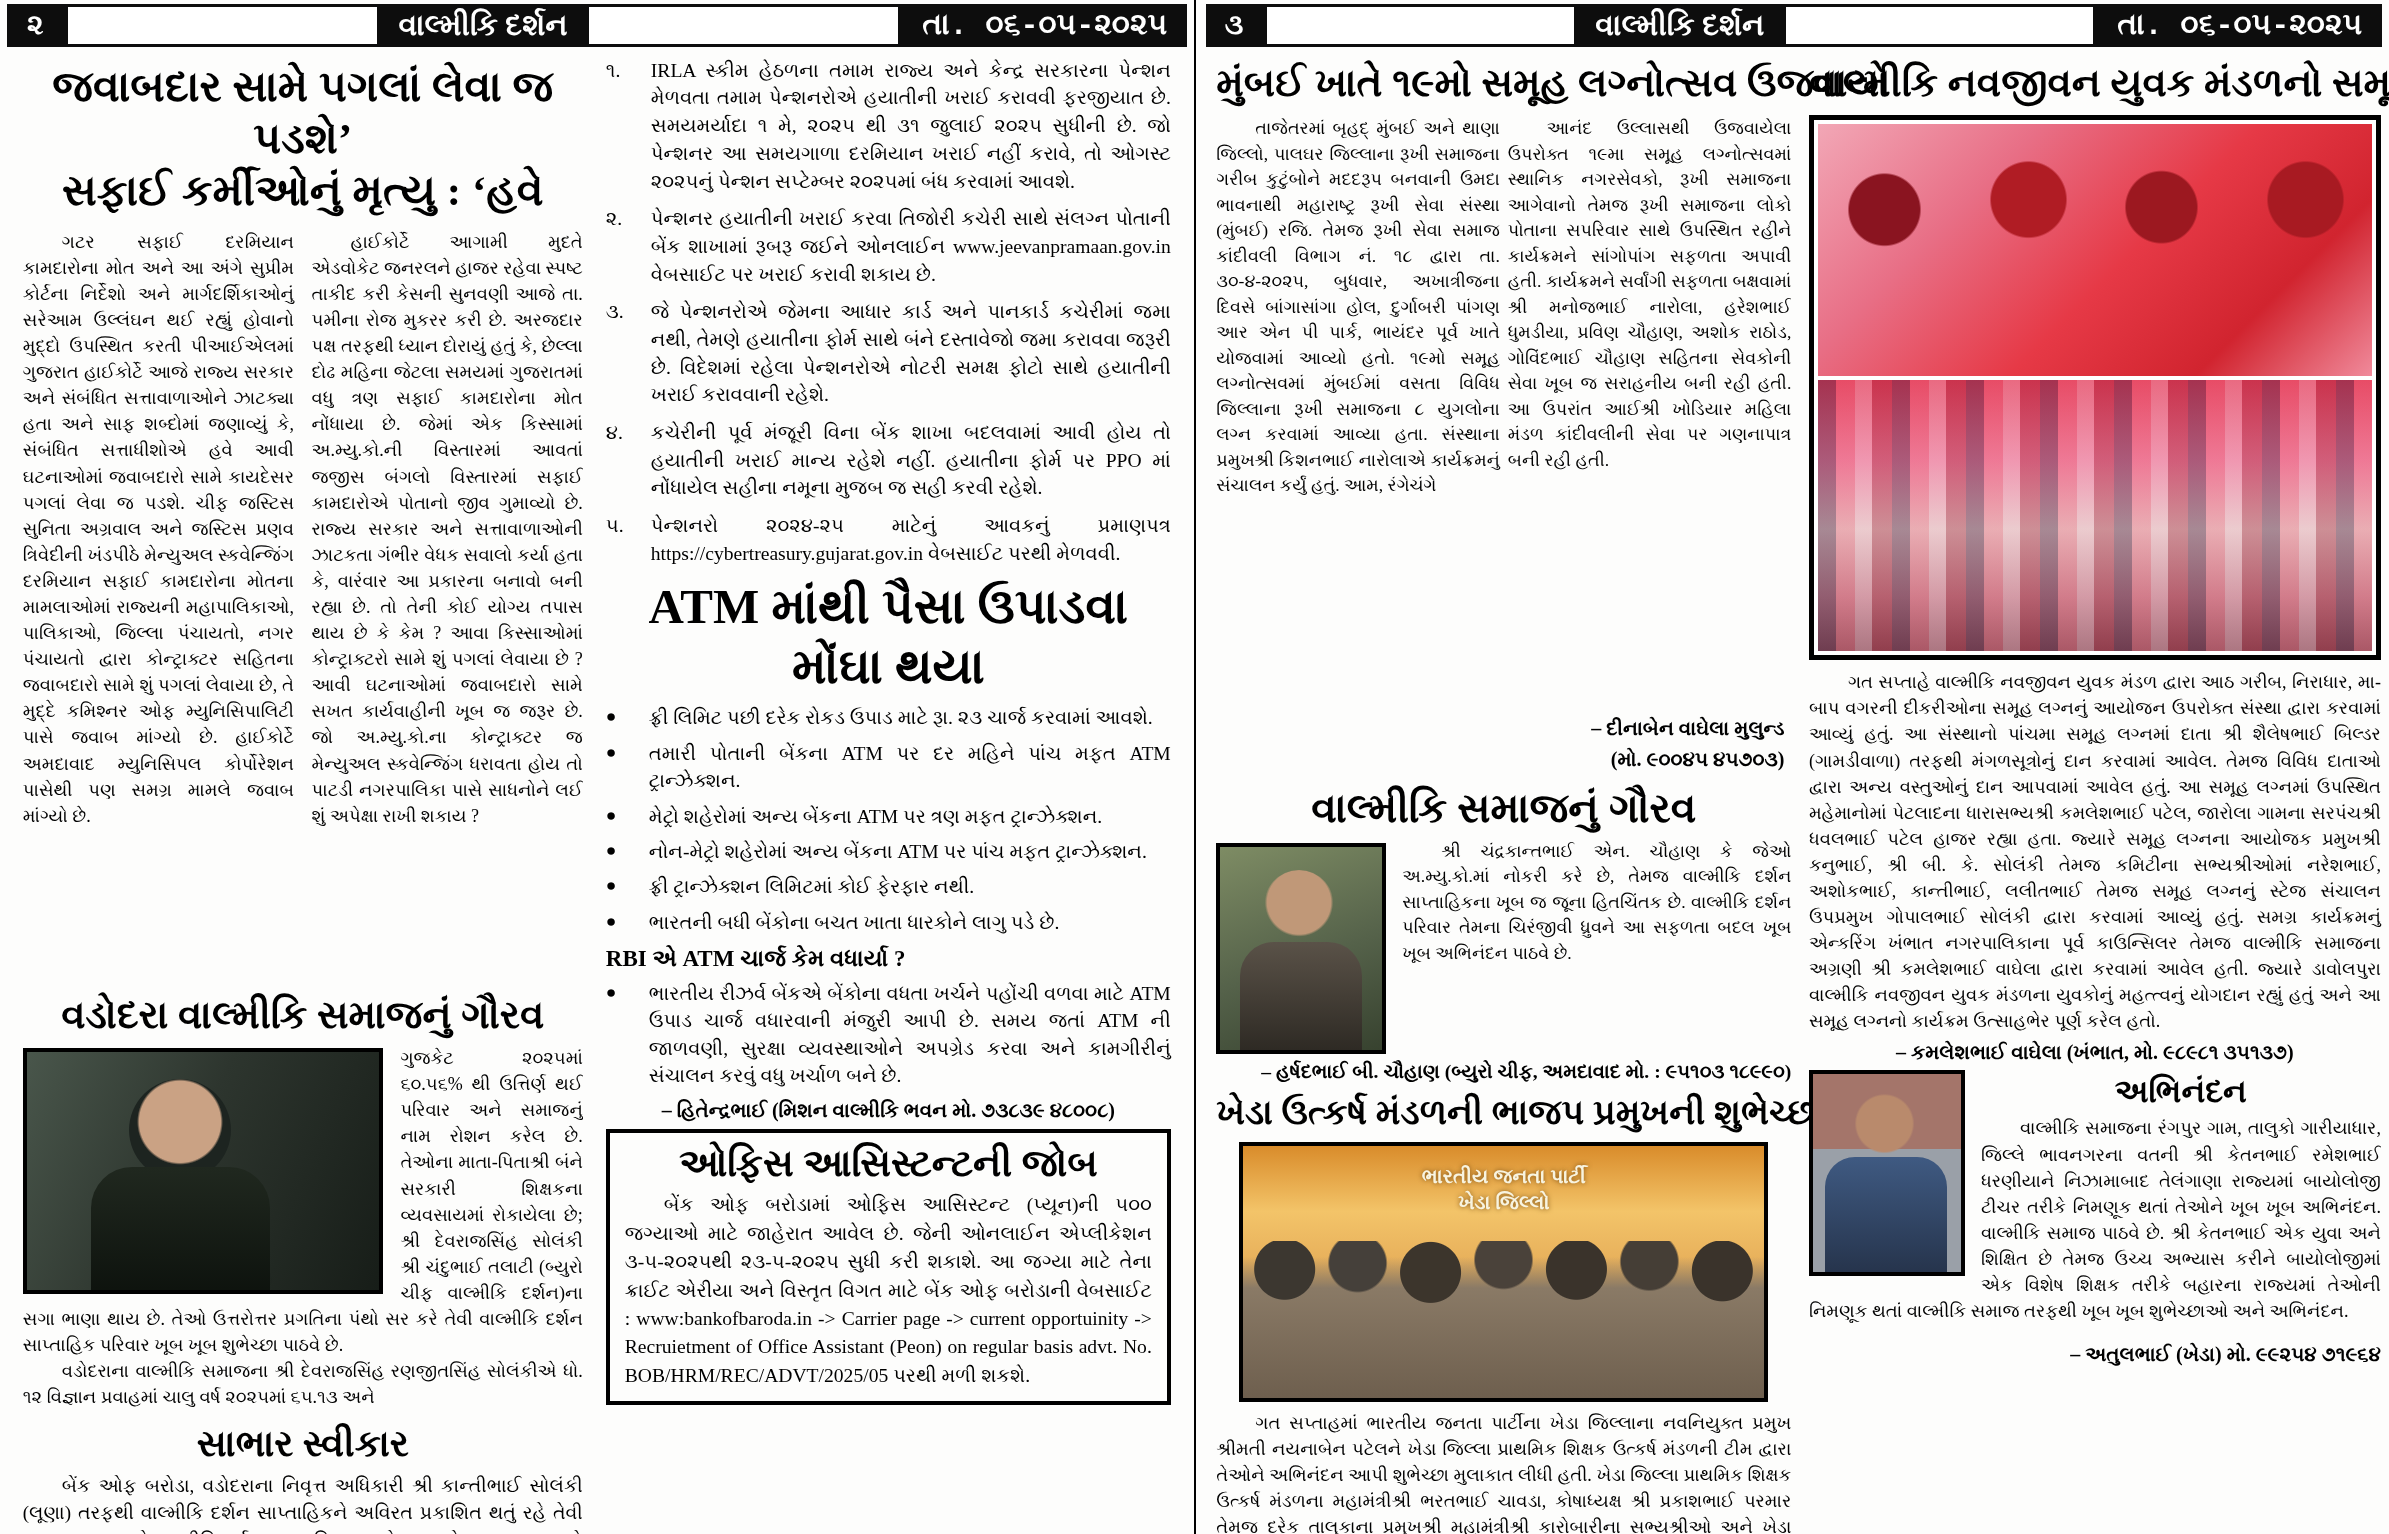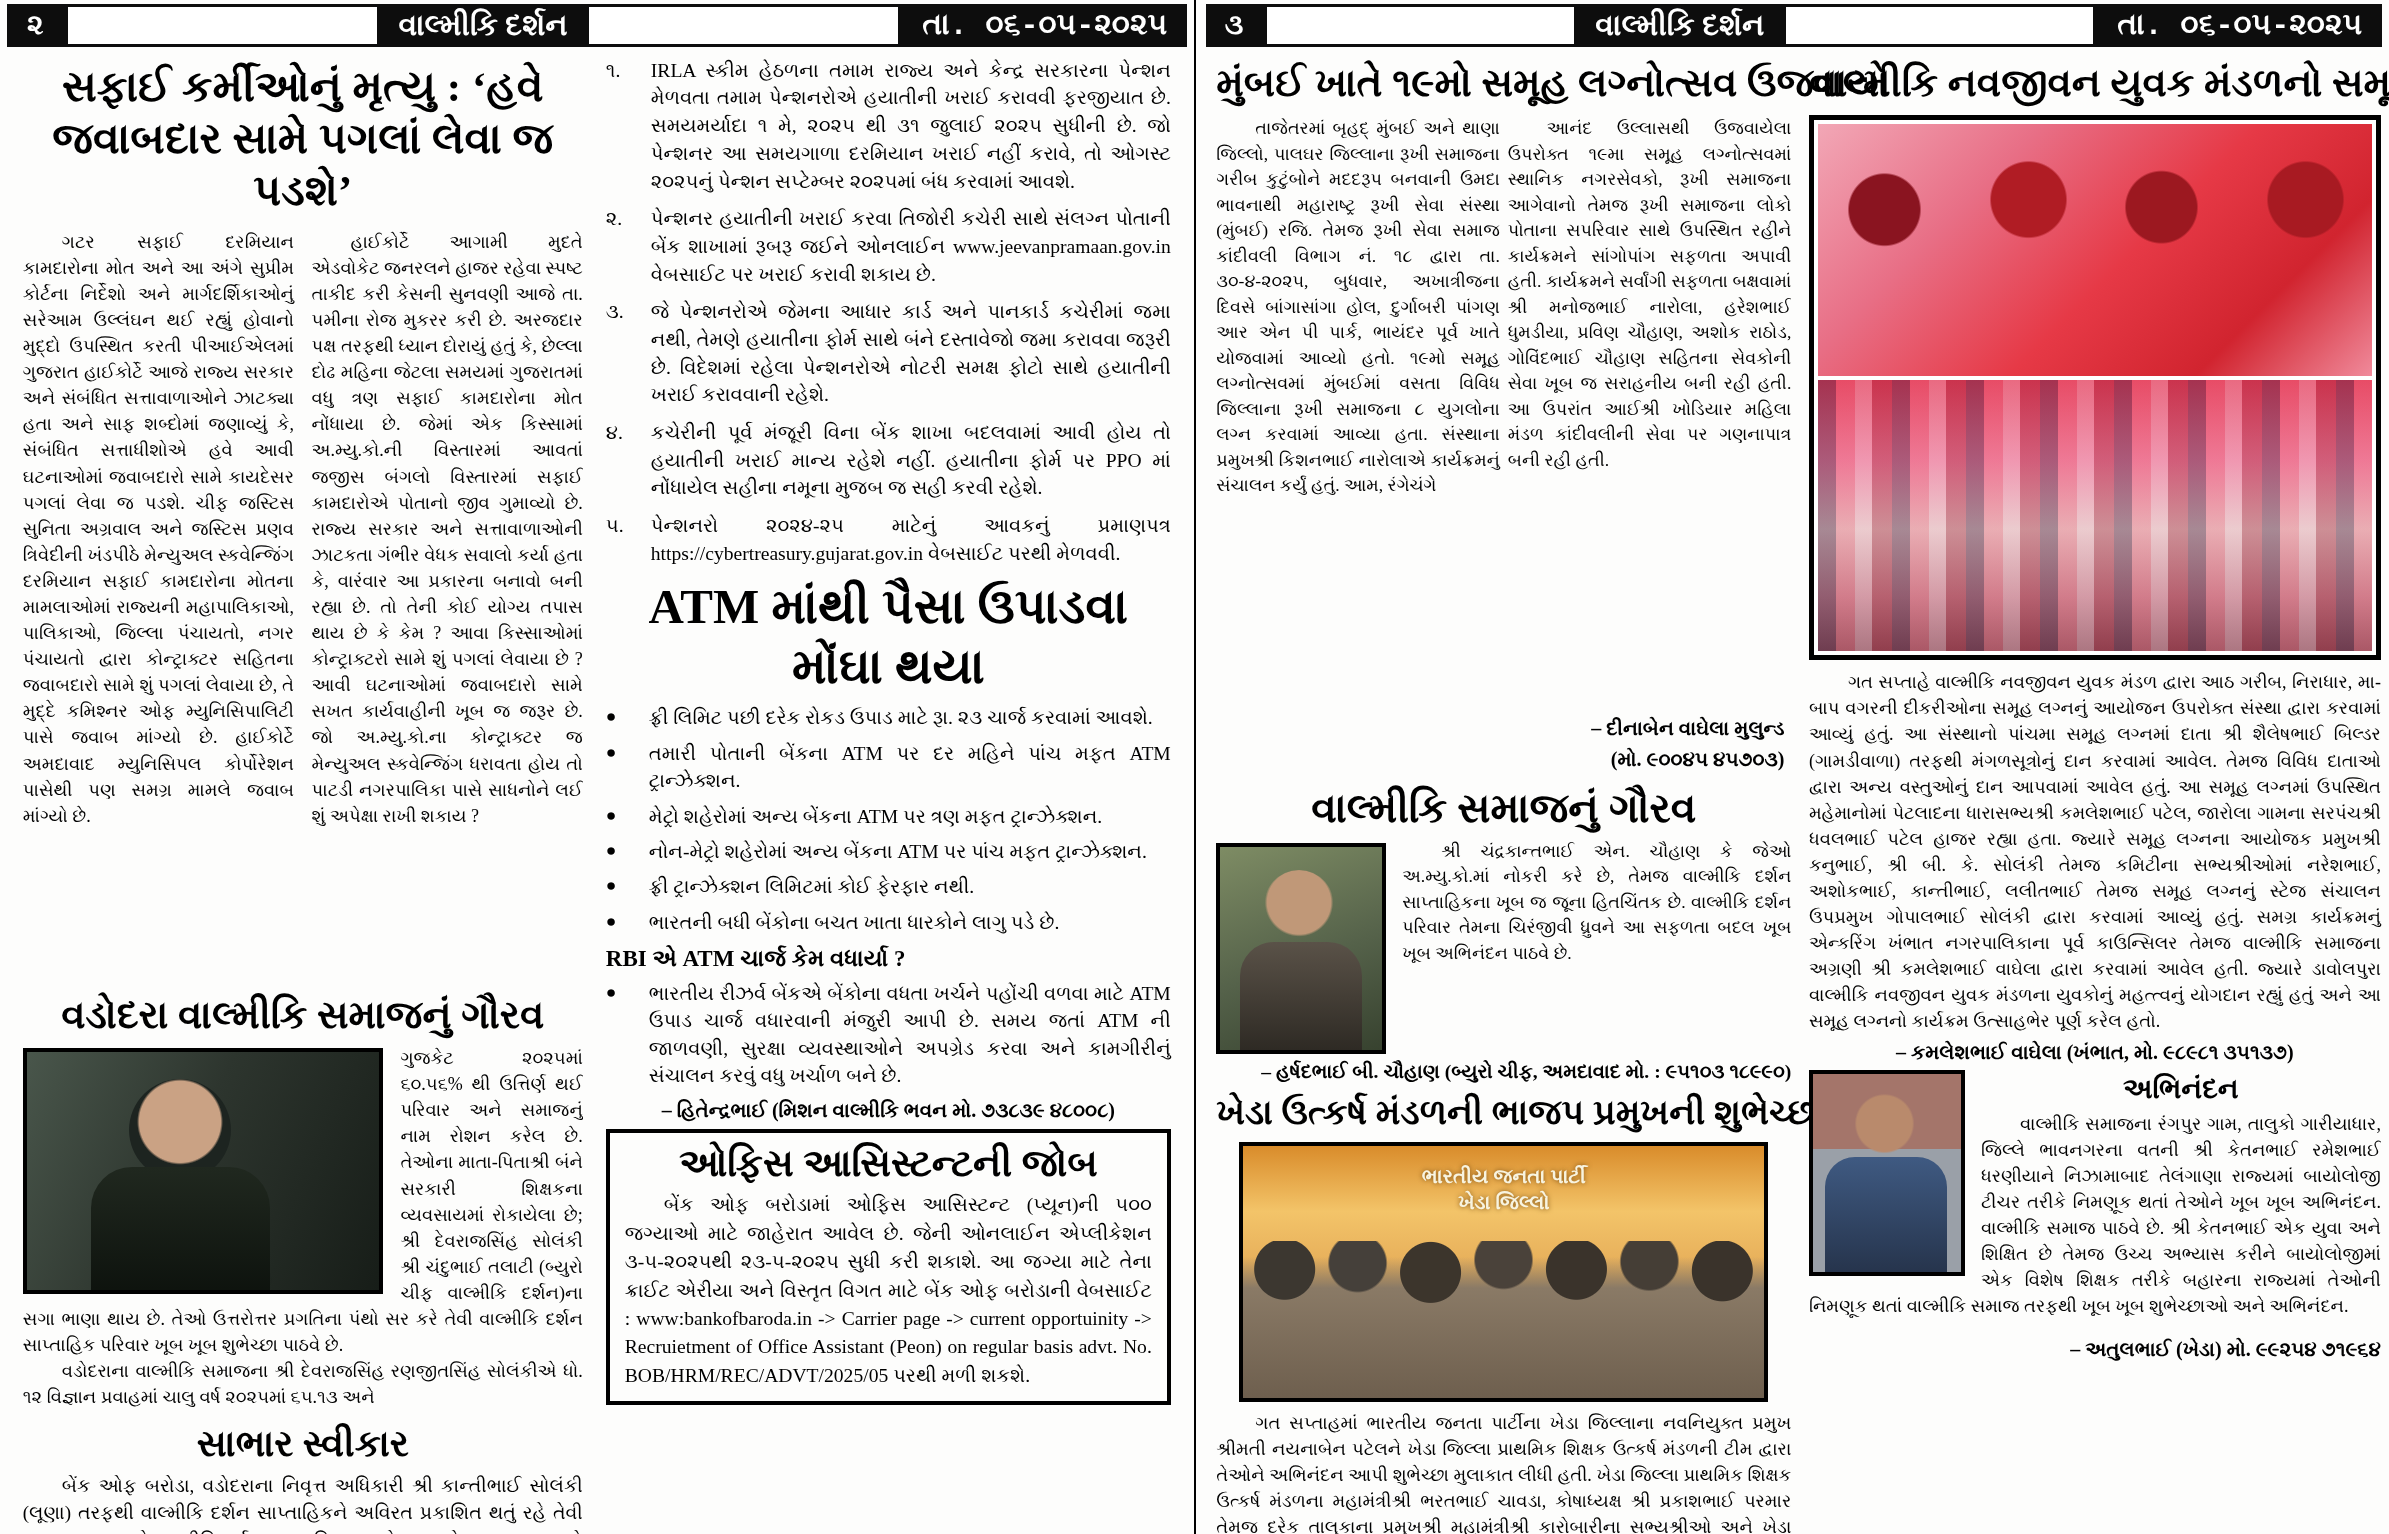--- a/index.html
+++ b/index.html
@@ -106,21 +106,21 @@
       radial-gradient(circle at 62% 33%, #9c1820 0 35px, transparent 37px),
       radial-gradient(circle at 88% 30%, #a81a22 0 37px, transparent 39px),
       linear-gradient(135deg,#f2a7b6 0%,#e86f86 28%,#e63946 55%,#d1242f 78%,#f08a9b 100%);}
   .ph-crowd{height:271px;border:none;margin:0 4px 4px 4px;
     background:
       repeating-linear-gradient(90deg, rgba(60,40,70,.38) 0 17.6px, rgba(235,120,140,.30) 17.6px 37px,
         rgba(240,220,230,.30) 37px 54px, rgba(150,40,60,.34) 54px 74px),
       linear-gradient(180deg,#e63956 0%,#f07a9a 30%,#e9c4c4 55%,#c77e8a 80%,#8e4a56 100%);}
   .nav-t{font-size:18px;margin-top:9.5px;}
   .nav-by{text-align:center;font-size:20px;margin:6.8px 0 2.7px 0;}
-  .abhi-h{font-size:28px;margin:5.4px 0 4px 0;text-align:center;}
+  .abhi-h{font-size:32px;margin:5.4px 0 4px 0;text-align:center;}
   .ph-ketan{float:left;width:148px;height:198px;margin:2.7px 16px 2.7px 0;
     background:linear-gradient(180deg,#a4756a 0 38%,#9aa0a8 38% 100%);}
   .ph-ketan::before{content:"";position:absolute;left:39px;top:19px;width:65px;height:73px;
     border-radius:50%;background:radial-gradient(circle at 50% 42%,#b98a6c 0 52%,transparent 56%);}
   .ph-ketan::after{content:"";position:absolute;left:12px;top:83px;width:122px;height:116px;
     border-radius:30px 30px 0 0;background:linear-gradient(180deg,#3f5a82,#26344c);}
   .abhi-t{font-size:18px;}
   .abhi-by{text-align:right;font-size:20px;margin-top:19px;}
 </style>
 </head>
@@ -135,22 +135,22 @@
         <div class="hdr-box"></div>
         <div class="hdr-mid">વાલ્મીકિ દર્શન</div>
         <div class="hdr-box"></div>
         <div class="hdr-date">તા. ૦૬-૦૫-૨૦૨૫</div>
       </div>
 
       <div class="p2-cols">
 
         <div class="p2-l">
           <div class="h-big safai-h">
+            <div>જવાબદાર સામે પગલાં લેવા જ પડશે’</div>
             <div>સફાઈ કર્મીઓનું મૃત્યુ : ‘હવે</div>
-            <div>જવાબદાર સામે પગલાં લેવા જ પડશે’</div>
           </div>
           <div class="safai-cols">
             <div class="c txt ind">ગટર સફાઈ દરમિયાન કામદારોના મોત અને આ અંગે સુપ્રીમ કોર્ટના નિર્દેશો અને માર્ગદર્શિકાઓનું સરેઆમ ઉલ્લંઘન થઈ રહ્યું હોવાનો મુદ્દો ઉપસ્થિત કરતી પીઆઈએલમાં ગુજરાત હાઈકોર્ટે આજે રાજ્ય સરકાર અને સંબંધિત સત્તાવાળાઓને ઝાટક્યા હતા અને સાફ શબ્દોમાં જણાવ્યું કે, સંબંધિત સત્તાધીશોએ હવે આવી ઘટનાઓમાં જવાબદારો સામે કાયદેસર પગલાં લેવા જ પડશે. ચીફ જસ્ટિસ સુનિતા અગ્રવાલ અને જસ્ટિસ પ્રણવ ત્રિવેદીની ખંડપીઠે મેન્યુઅલ સ્કવેન્જિંગ દરમિયાન સફાઈ કામદારોના મોતના મામલાઓમાં રાજ્યની મહાપાલિકાઓ, પાલિકાઓ, જિલ્લા પંચાયતો, નગર પંચાયતો દ્વારા કોન્ટ્રાક્ટર સહિતના જવાબદારો સામે શું પગલાં લેવાયા છે, તે મુદ્દે કમિશ્નર ઓફ મ્યુનિસિપાલિટી પાસે જવાબ માંગ્યો છે. હાઈકોર્ટે અમદાવાદ મ્યુનિસિપલ કોર્પોરેશન પાસેથી પણ સમગ્ર મામલે જવાબ માંગ્યો છે.</div>
             <div class="c txt ind">હાઈકોર્ટે આગામી મુદતે એડવોકેટ જનરલને હાજર રહેવા સ્પષ્ટ તાકીદ કરી કેસની સુનવણી આજે તા. ૫મીના રોજ મુકરર કરી છે. અરજદાર પક્ષ તરફથી ધ્યાન દોરાયું હતું કે, છેલ્લા દોઢ મહિના જેટલા સમયમાં ગુજરાતમાં વધુ ત્રણ સફાઈ કામદારોના મોત નોંધાયા છે. જેમાં એક કિસ્સામાં અ.મ્યુ.કો.ની વિસ્તારમાં આવતાં જજીસ બંગલો વિસ્તારમાં સફાઈ કામદારોએ પોતાનો જીવ ગુમાવ્યો છે. રાજ્ય સરકાર અને સત્તાવાળાઓની ઝાટકતા ગંભીર વેધક સવાલો કર્યા હતા કે, વારંવાર આ પ્રકારના બનાવો બની રહ્યા છે. તો તેની કોઈ યોગ્ય તપાસ થાય છે કે કેમ ? આવા કિસ્સાઓમાં કોન્ટ્રાક્ટરો સામે શું પગલાં લેવાયા છે ? આવી ઘટનાઓમાં જવાબદારો સામે સખત કાર્યવાહીની ખૂબ જ જરૂર છે. જો અ.મ્યુ.કો.ના કોન્ટ્રાક્ટર જ મેન્યુઅલ સ્કવેન્જિંગ ધરાવતા હોય તો પાટડી નગરપાલિકા પાસે સાધનોને લઈ શું અપેક્ષા રાખી શકાય ?</div>
           </div>
 
           <div class="h-big sec-h">વડોદરા વાલ્મીકિ સમાજનું ગૌરવ</div>
           <div class="vad-body clip">
             <div class="ph ph-devraj">
               <span class="cap">દેવરાજ રણજીતસિંહ</span>

